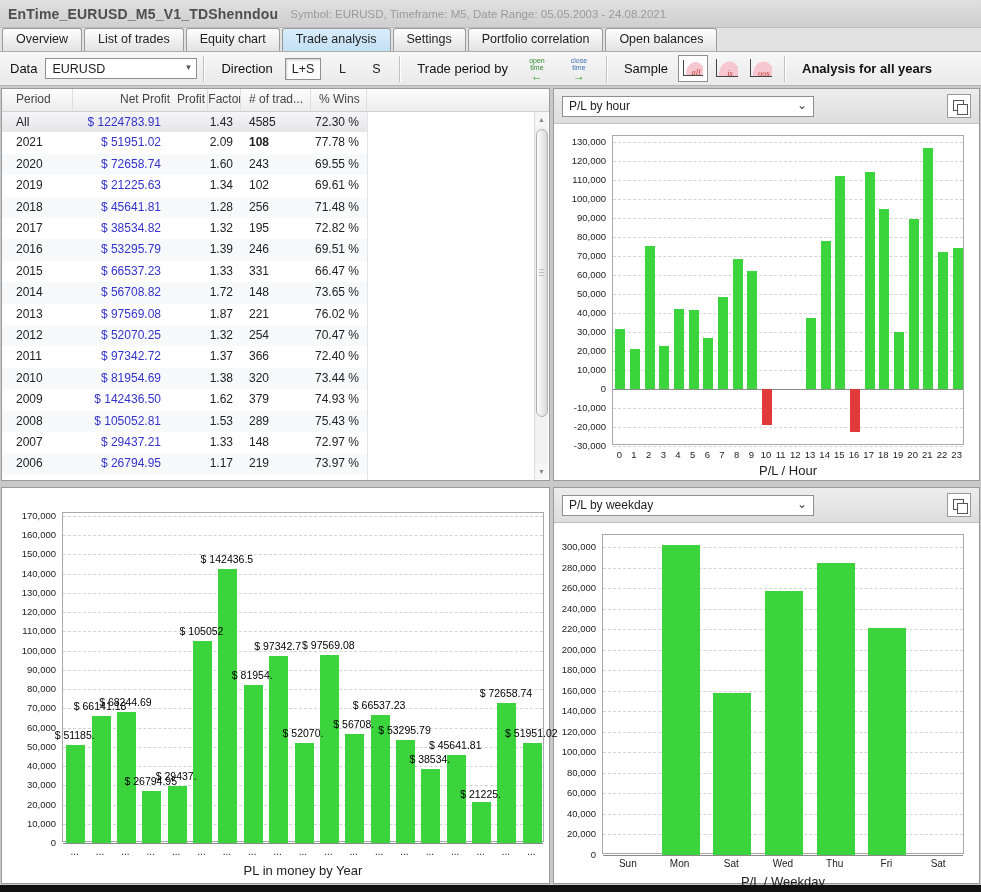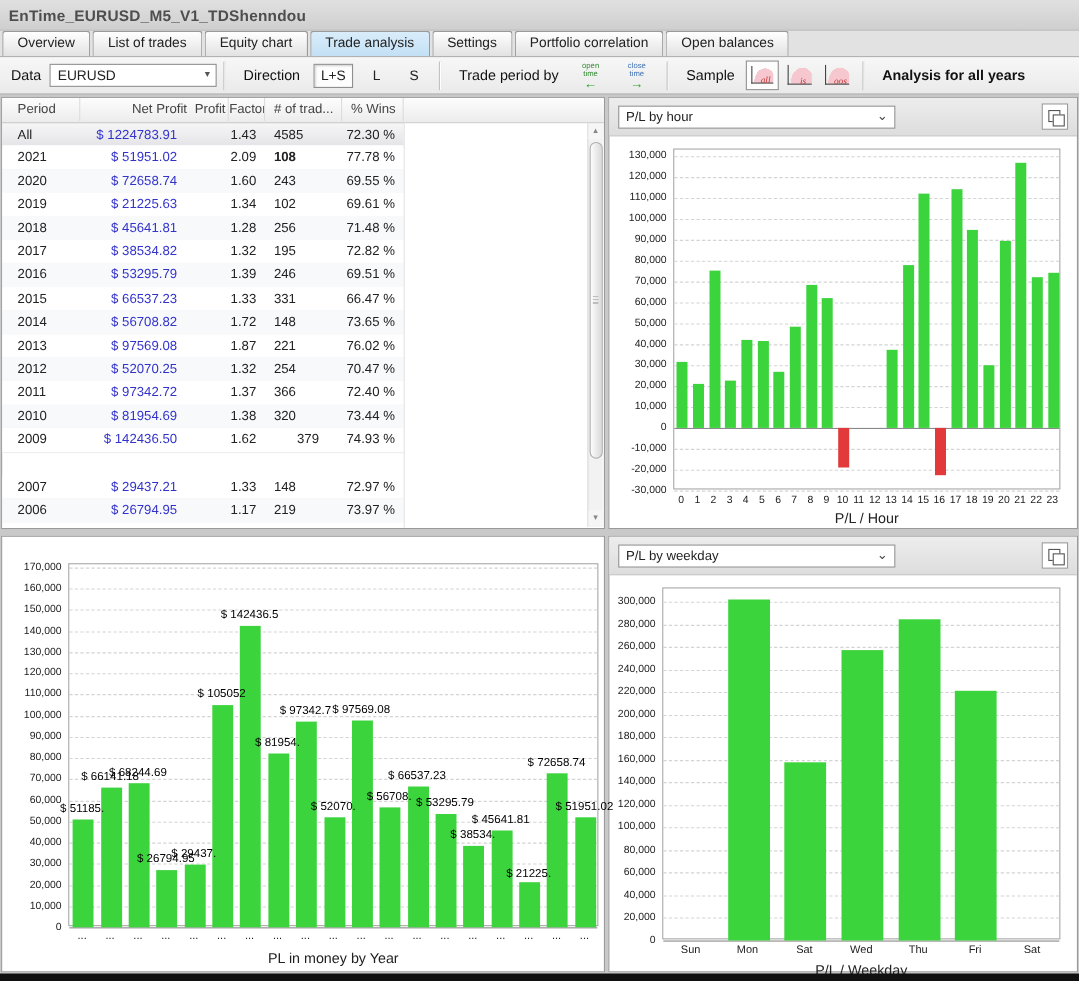--- a/index.html
+++ b/index.html
@@ -89,20 +89,21 @@
   .axis-title{position:absolute;text-align:center;font-size:13px;color:#222;}
   .bottom-strip{position:absolute;left:0;top:885px;width:981px;height:7px;background:#111;}
 </style>
 </head>
 <body>
 
 <div class="app">
 
   <div class="titlebar">
     <span class="title">EnTime_EURUSD_M5_V1_TDShenndou</span>
+    <span class="subtitle">Symbol: EURUSD, Timeframe: M5, Date Range: 05.05.2003 - 24.08.2021</span>
   </div>
 
   <div class="tabbar" id="tabbar">
       <div class="tab">Overview</div>
       <div class="tab">List of trades</div>
       <div class="tab">Equity chart</div>
       <div class="tab active">Trade analysis</div>
       <div class="tab">Settings</div>
       <div class="tab">Portfolio correlation</div>
       <div class="tab">Open balances</div>
@@ -246,22 +247,29 @@
           <div class="tcell" style="left: 0px; width: 71px; text-align: left; padding-left: 14px;">2010</div>
           <div class="tcell blue" style="left: 71px; width: 96px; text-align: right; padding-right: 8px;">$ 81954.69</div>
           <div class="tcell" style="left: 167px; width: 72px; text-align: right; padding-right: 8px;">1.38</div>
           <div class="tcell" style="left: 239px; width: 70px; text-align: left; padding-left: 8px;">320</div>
           <div class="tcell" style="left: 309px; width: 56px; text-align: right; padding-right: 8px;">73.44 %</div>
         </div>
         <div class="trow" style="top: 300.2px;">
           <div class="tcell" style="left: 0px; width: 71px; text-align: left; padding-left: 14px;">2009</div>
           <div class="tcell blue" style="left: 71px; width: 96px; text-align: right; padding-right: 8px;">$ 142436.50</div>
           <div class="tcell" style="left: 167px; width: 72px; text-align: right; padding-right: 8px;">1.62</div>
-          <div class="tcell" style="left: 239px; width: 70px; text-align: center; padding-left: 8px;">379</div>
+          <div class="tcell" style="left: 239px; width: 70px; text-align: left; padding-left: 8px;">379</div>
           <div class="tcell" style="left: 309px; width: 56px; text-align: right; padding-right: 8px;">74.93 %</div>
+        </div>
+        <div class="trow even" style="top: 321.6px;">
+          <div class="tcell" style="left: 0px; width: 71px; text-align: left; padding-left: 14px;">2008</div>
+          <div class="tcell blue" style="left: 71px; width: 96px; text-align: right; padding-right: 8px;">$ 105052.81</div>
+          <div class="tcell" style="left: 167px; width: 72px; text-align: right; padding-right: 8px;">1.53</div>
+          <div class="tcell" style="left: 239px; width: 70px; text-align: left; padding-left: 8px;">289</div>
+          <div class="tcell" style="left: 309px; width: 56px; text-align: right; padding-right: 8px;">75.43 %</div>
         </div>
         <div class="trow" style="top: 343px;">
           <div class="tcell" style="left: 0px; width: 71px; text-align: left; padding-left: 14px;">2007</div>
           <div class="tcell blue" style="left: 71px; width: 96px; text-align: right; padding-right: 8px;">$ 29437.21</div>
           <div class="tcell" style="left: 167px; width: 72px; text-align: right; padding-right: 8px;">1.33</div>
           <div class="tcell" style="left: 239px; width: 70px; text-align: left; padding-left: 8px;">148</div>
           <div class="tcell" style="left: 309px; width: 56px; text-align: right; padding-right: 8px;">72.97 %</div>
         </div>
         <div class="trow even" style="top: 364.4px;">
           <div class="tcell" style="left: 0px; width: 71px; text-align: left; padding-left: 14px;">2006</div>

